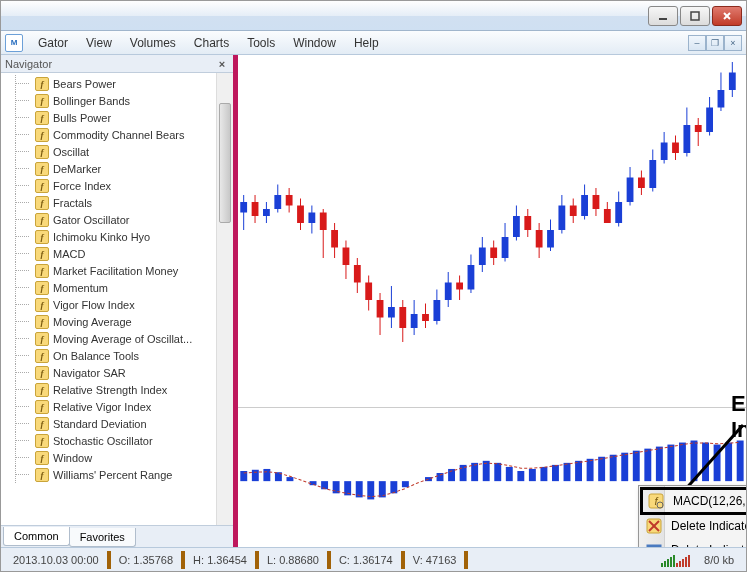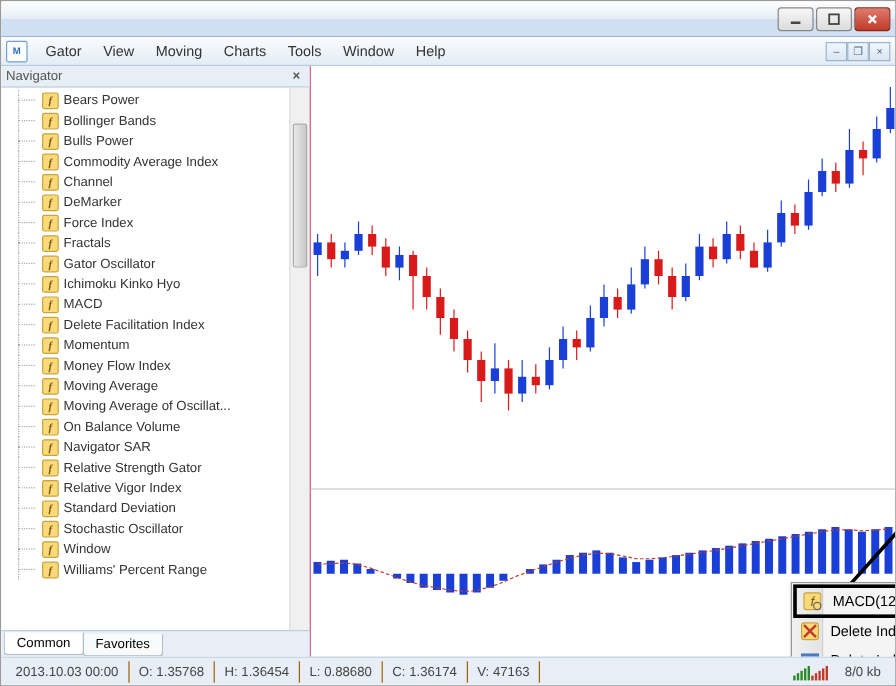--- a/index.html
+++ b/index.html
@@ -11,21 +11,21 @@
 .win-btn svg { width:12px; height:12px; }
 
 .menubar { height: 24px; background: linear-gradient(to bottom,#fafcfe,#e3ecf5); border-bottom:1px solid #b7c9dc; display:flex; align-items:center; padding:0 4px; font-size:12px; color:#333; }
 .app-icon { width:18px; height:18px; background:#fff; border:1px solid #6ca0d8; border-radius:2px; margin-right:6px; display:flex; align-items:center; justify-content:center; font-size:8px; color:#2a6fbf; font-weight:bold; }
 .menu-item { padding:2px 9px; cursor:default; }
 .mdi-controls { margin-left:auto; display:flex; gap:0; }
 .mdi-btn { width:18px; height:16px; border:1px solid #9bb3cc; background:linear-gradient(to bottom,#f0f6fc,#d9e6f3); font-size:9px; display:flex; align-items:center; justify-content:center; color:#4a6a8a; }
 
 .workspace { display:flex; height: calc(100% - 30px - 24px - 24px); position:relative; }
 
-.navigator { width:258px; border-right:1px solid #be185d; display:flex; flex-direction:column; background:#fff; }
+.navigator { width:237px; border-right:5px solid #be185d; display:flex; flex-direction:column; background:#fff; }
 .nav-title { height:18px; background:#e8eef6; border-bottom:1px solid #c0cddc; font-size:11px; padding:1px 4px; display:flex; align-items:center; justify-content:space-between; color:#555; }
 .nav-close { width:14px; height:14px; display:flex; align-items:center; justify-content:center; font-weight:bold; cursor:default; }
 .nav-tree { flex:1; overflow:hidden; position:relative; padding:2px 0 2px 4px; }
 .tree-scroll { position:absolute; right:0; top:0; width:17px; height:100%; background:#f0f0f0; border-left:1px solid #ddd; }
 .scroll-thumb { position:absolute; left:2px; right:2px; top:30px; height:120px; background:linear-gradient(to right,#e8e8e8,#c8c8c8); border:1px solid #aaa; border-radius:2px; }
 .tree-item { display:flex; align-items:center; height:17px; font-size:11px; color:#333; padding-left:30px; cursor:default; position:relative; }
 .tree-item::before { content:''; position:absolute; left:10px; top:0; bottom:0; width:1px; border-left:1px dotted #aaa; }
 .tree-item::after { content:''; position:absolute; left:10px; top:8px; width:14px; height:1px; border-top:1px dotted #aaa; }
 .tree-icon { width:14px; height:14px; background:#f9d97a; border:1px solid #c9a43a; border-radius:2px; margin-right:4px; display:flex; align-items:center; justify-content:center; font-size:9px; font-style:italic; color:#7a5a10; font-family:serif; font-weight:bold; }
 .nav-tabs { height:22px; border-top:1px solid #c0cddc; background:#e8eef6; display:flex; align-items:flex-end; font-size:11px; padding-left:2px; }
@@ -41,21 +41,21 @@
 .ctx-item.highlight { border:3px solid #000; margin:-1px; height:28px; }
 .ctx-icon { position:absolute; left:4px; width:18px; height:18px; display:flex; align-items:center; justify-content:center; }
 .ctx-icon svg { width:16px; height:16px; }
 .ctx-gutter { position:absolute; left:0; top:0; bottom:0; width:26px; background:linear-gradient(to right,#f0f0f0,#e4e4e4); border-right:1px solid #d0d0d0; }
 .ctx-items { position:relative; z-index:1; }
 
 .annotation { position:absolute; left:493px; top:336px; font-size:22px; font-weight:bold; color:#000; z-index:40; }
 .annotation-line { position:absolute; left:440px; top:365px; z-index:39; }
 
 .statusbar { height:24px; background:#e8eef6; border-top:1px solid #b7c9dc; display:flex; align-items:center; font-size:11px; color:#444; padding:0 4px; }
-.status-cell { padding:0 8px; border-right:1px solid #a16207; height:18px; display:flex; align-items:center; }
+.status-cell { padding:0 8px; border-right:4px solid #a16207; height:18px; display:flex; align-items:center; }
 .status-spacer { flex:1; }
 .conn-bars { display:flex; align-items:flex-end; gap:1px; height:14px; margin:0 6px; }
 .conn-bars span { width:2px; background:#2a8a2a; }
 .conn-bars span:nth-child(1){height:4px} .conn-bars span:nth-child(2){height:6px} .conn-bars span:nth-child(3){height:8px} .conn-bars span:nth-child(4){height:10px} .conn-bars span:nth-child(5){height:12px}
 .conn-bars span:nth-child(6){height:4px;background:#c03a2a} .conn-bars span:nth-child(7){height:6px;background:#c03a2a} .conn-bars span:nth-child(8){height:8px;background:#c03a2a} .conn-bars span:nth-child(9){height:10px;background:#c03a2a} .conn-bars span:nth-child(10){height:12px;background:#c03a2a}
 </style>
 </head>
 <body>
 
 <div class="titlebar">
@@ -72,21 +72,21 @@
   <div class="win-btn close">
       <svg viewBox="0 0 12 12">
         <line x1="3" y1="3" x2="9" y2="9" stroke="#fff" stroke-width="2"></line>
         <line x1="9" y1="3" x2="3" y2="9" stroke="#fff" stroke-width="2"></line>
       </svg>
     </div>
 </div>
 
 <div class="menubar">
   <div class="app-icon">M</div>
-  <div id="menu-items" style="display: contents;"><span class="menu-item">Gator</span><span class="menu-item">View</span><span class="menu-item">Moving</span><span class="menu-item">Charts</span><span class="menu-item">Tools</span><span class="menu-item">Window</span><span class="menu-item">Help</span></div>
+  <div id="menu-items" style="display: contents;"><span class="menu-item">Gator</span><span class="menu-item">View</span><span class="menu-item">Volumes</span><span class="menu-item">Charts</span><span class="menu-item">Tools</span><span class="menu-item">Window</span><span class="menu-item">Help</span></div>
   <div class="mdi-controls">
     <div class="mdi-btn">–</div>
     <div class="mdi-btn">❐</div>
     <div class="mdi-btn">×</div>
   </div>
 </div>
 
 <div class="workspace">
   <div class="navigator">
     <div class="nav-title">
@@ -102,25 +102,25 @@
           <div class="tree-item">
             <span class="tree-icon">f</span>
             <span>Bollinger Bands</span>
           </div>
           <div class="tree-item">
             <span class="tree-icon">f</span>
             <span>Bulls Power</span>
           </div>
           <div class="tree-item">
             <span class="tree-icon">f</span>
-            <span>Commodity Average Index</span>
-          </div>
-          <div class="tree-item">
-            <span class="tree-icon">f</span>
-            <span>Channel</span>
+            <span>Commodity Channel Bears</span>
+          </div>
+          <div class="tree-item">
+            <span class="tree-icon">f</span>
+            <span>Oscillat</span>
           </div>
           <div class="tree-item">
             <span class="tree-icon">f</span>
             <span>DeMarker</span>
           </div>
           <div class="tree-item">
             <span class="tree-icon">f</span>
             <span>Force Index</span>
           </div>
           <div class="tree-item">
@@ -134,49 +134,49 @@
           <div class="tree-item">
             <span class="tree-icon">f</span>
             <span>Ichimoku Kinko Hyo</span>
           </div>
           <div class="tree-item">
             <span class="tree-icon">f</span>
             <span>MACD</span>
           </div>
           <div class="tree-item">
             <span class="tree-icon">f</span>
-            <span>Delete Facilitation Index</span>
+            <span>Market Facilitation Money</span>
           </div>
           <div class="tree-item">
             <span class="tree-icon">f</span>
             <span>Momentum</span>
           </div>
           <div class="tree-item">
             <span class="tree-icon">f</span>
-            <span>Money Flow Index</span>
+            <span>Vigor Flow Index</span>
           </div>
           <div class="tree-item">
             <span class="tree-icon">f</span>
             <span>Moving Average</span>
           </div>
           <div class="tree-item">
             <span class="tree-icon">f</span>
             <span>Moving Average of Oscillat...</span>
           </div>
           <div class="tree-item">
             <span class="tree-icon">f</span>
-            <span>On Balance Volume</span>
+            <span>On Balance Tools</span>
           </div>
           <div class="tree-item">
             <span class="tree-icon">f</span>
             <span>Navigator SAR</span>
           </div>
           <div class="tree-item">
             <span class="tree-icon">f</span>
-            <span>Relative Strength Gator</span>
+            <span>Relative Strength Index</span>
           </div>
           <div class="tree-item">
             <span class="tree-icon">f</span>
             <span>Relative Vigor Index</span>
           </div>
           <div class="tree-item">
             <span class="tree-icon">f</span>
             <span>Standard Deviation</span>
           </div>
           <div class="tree-item">

